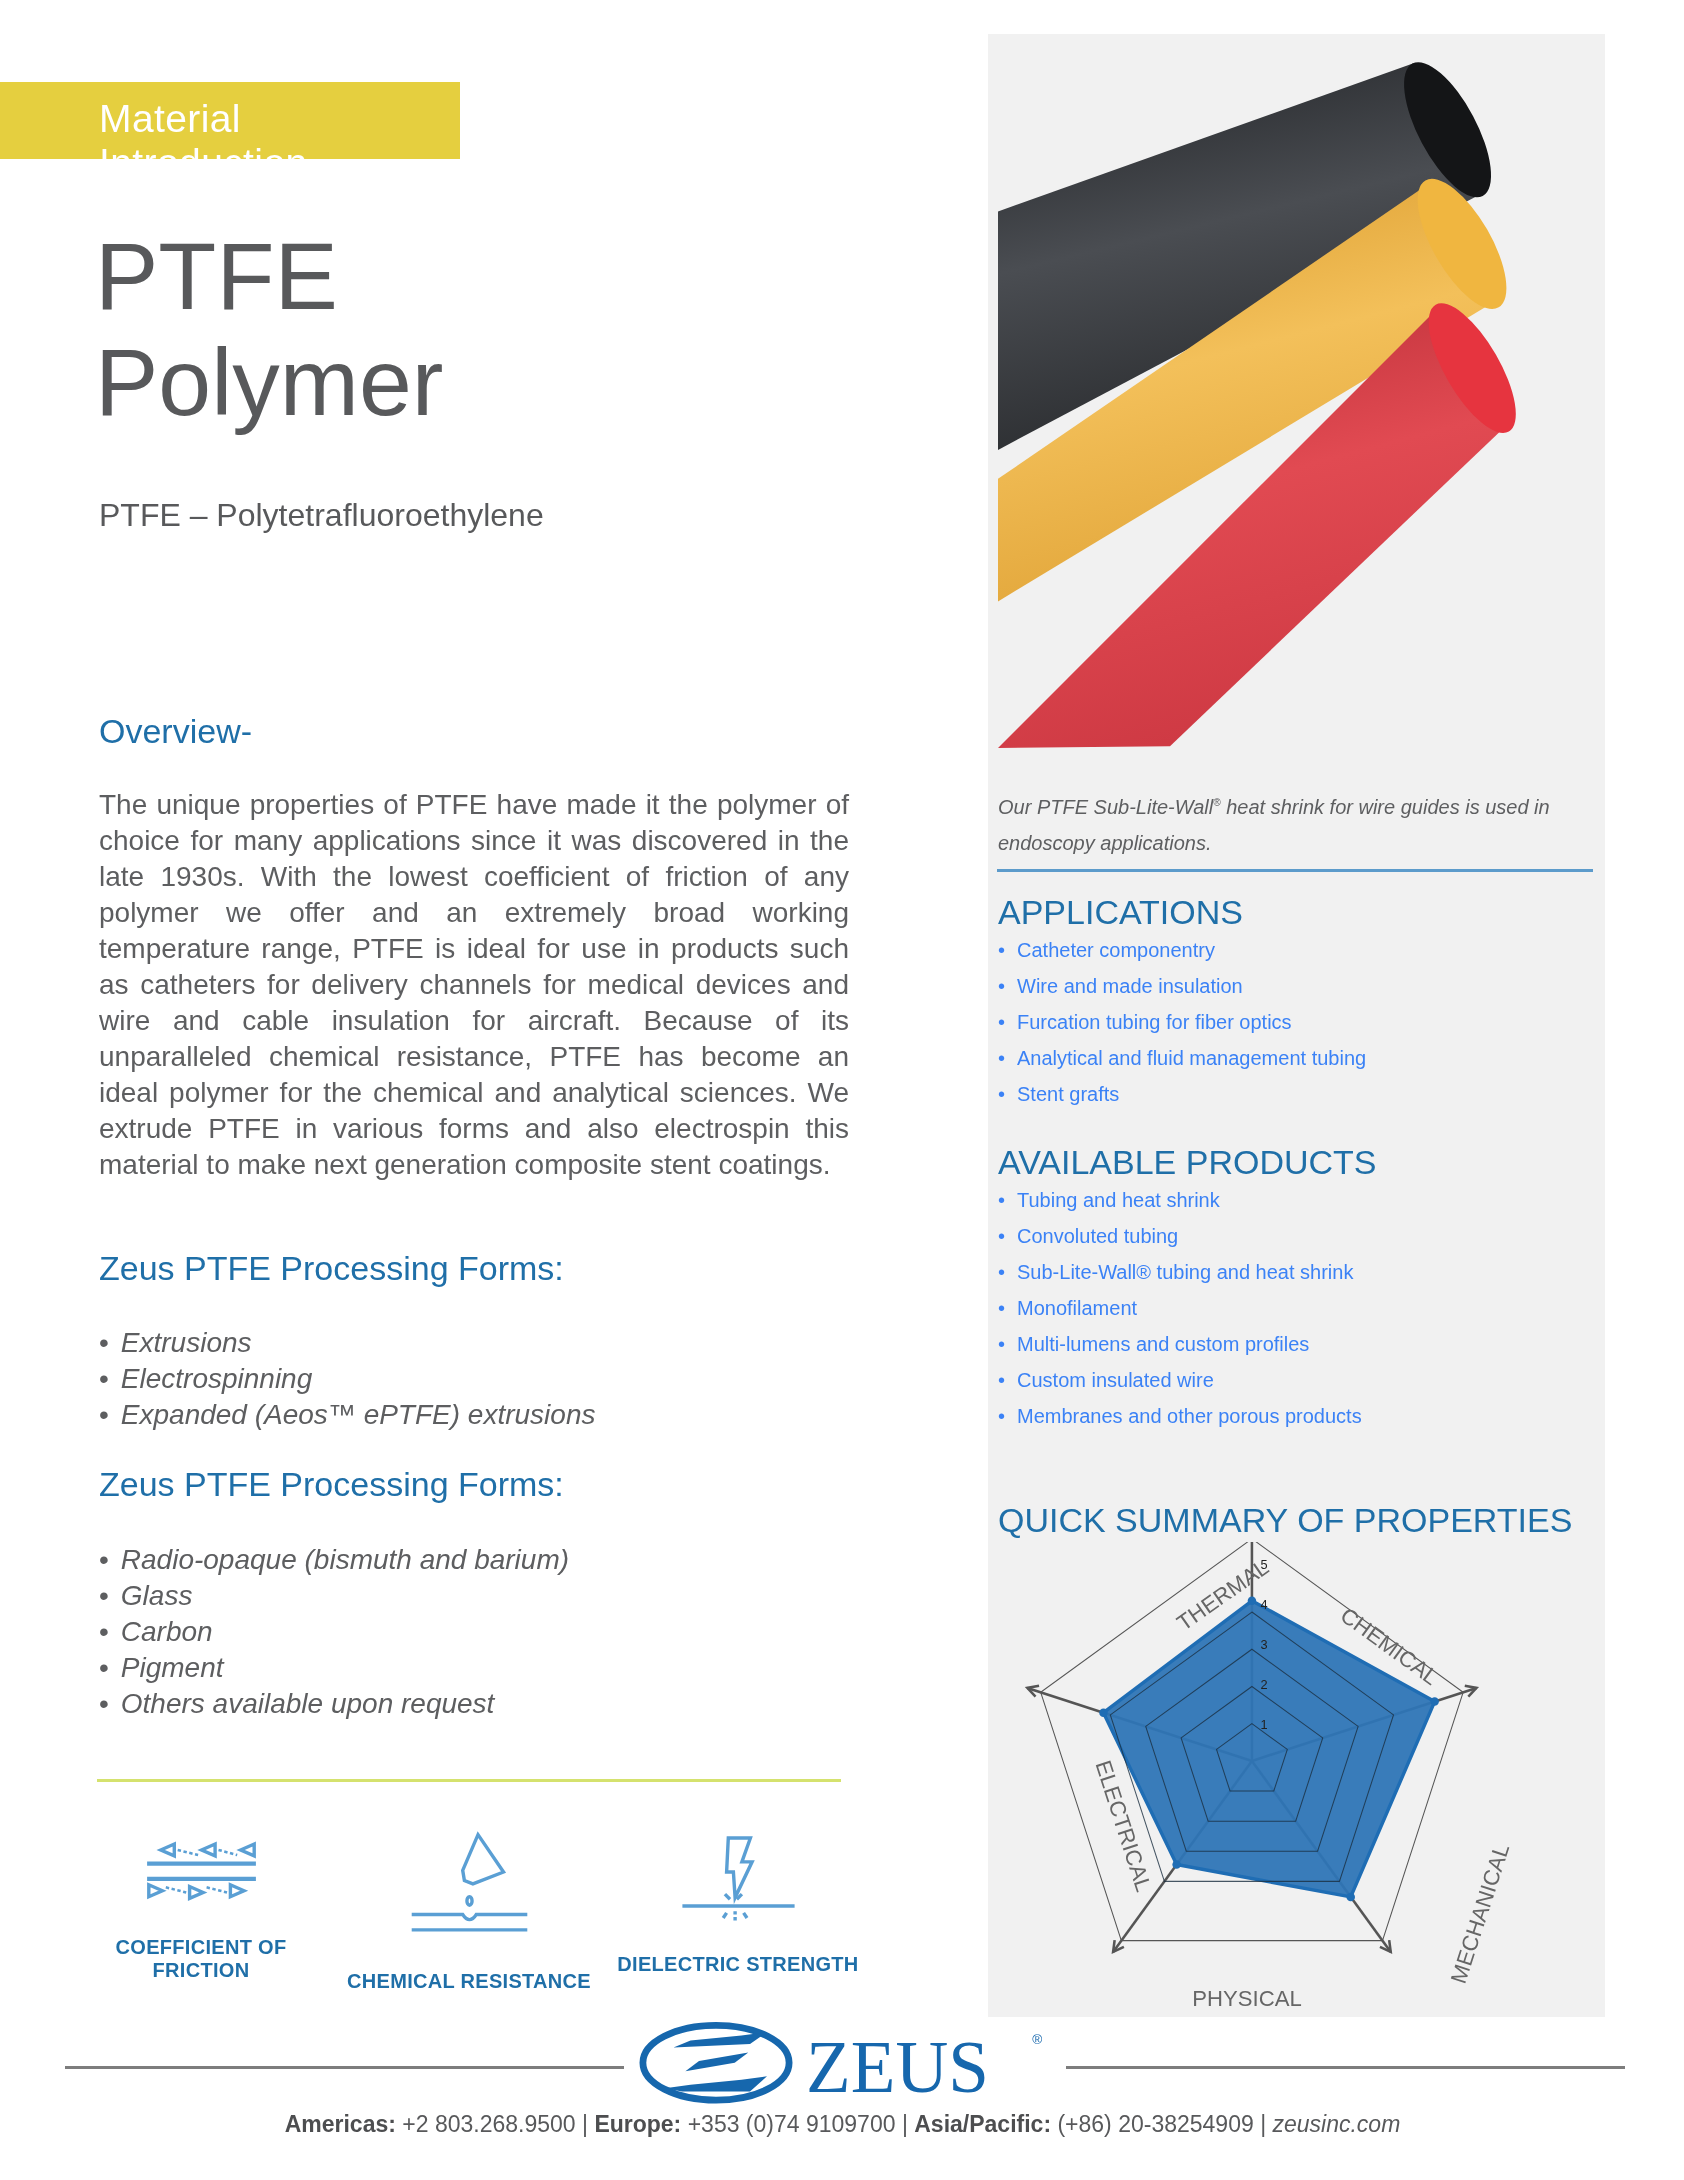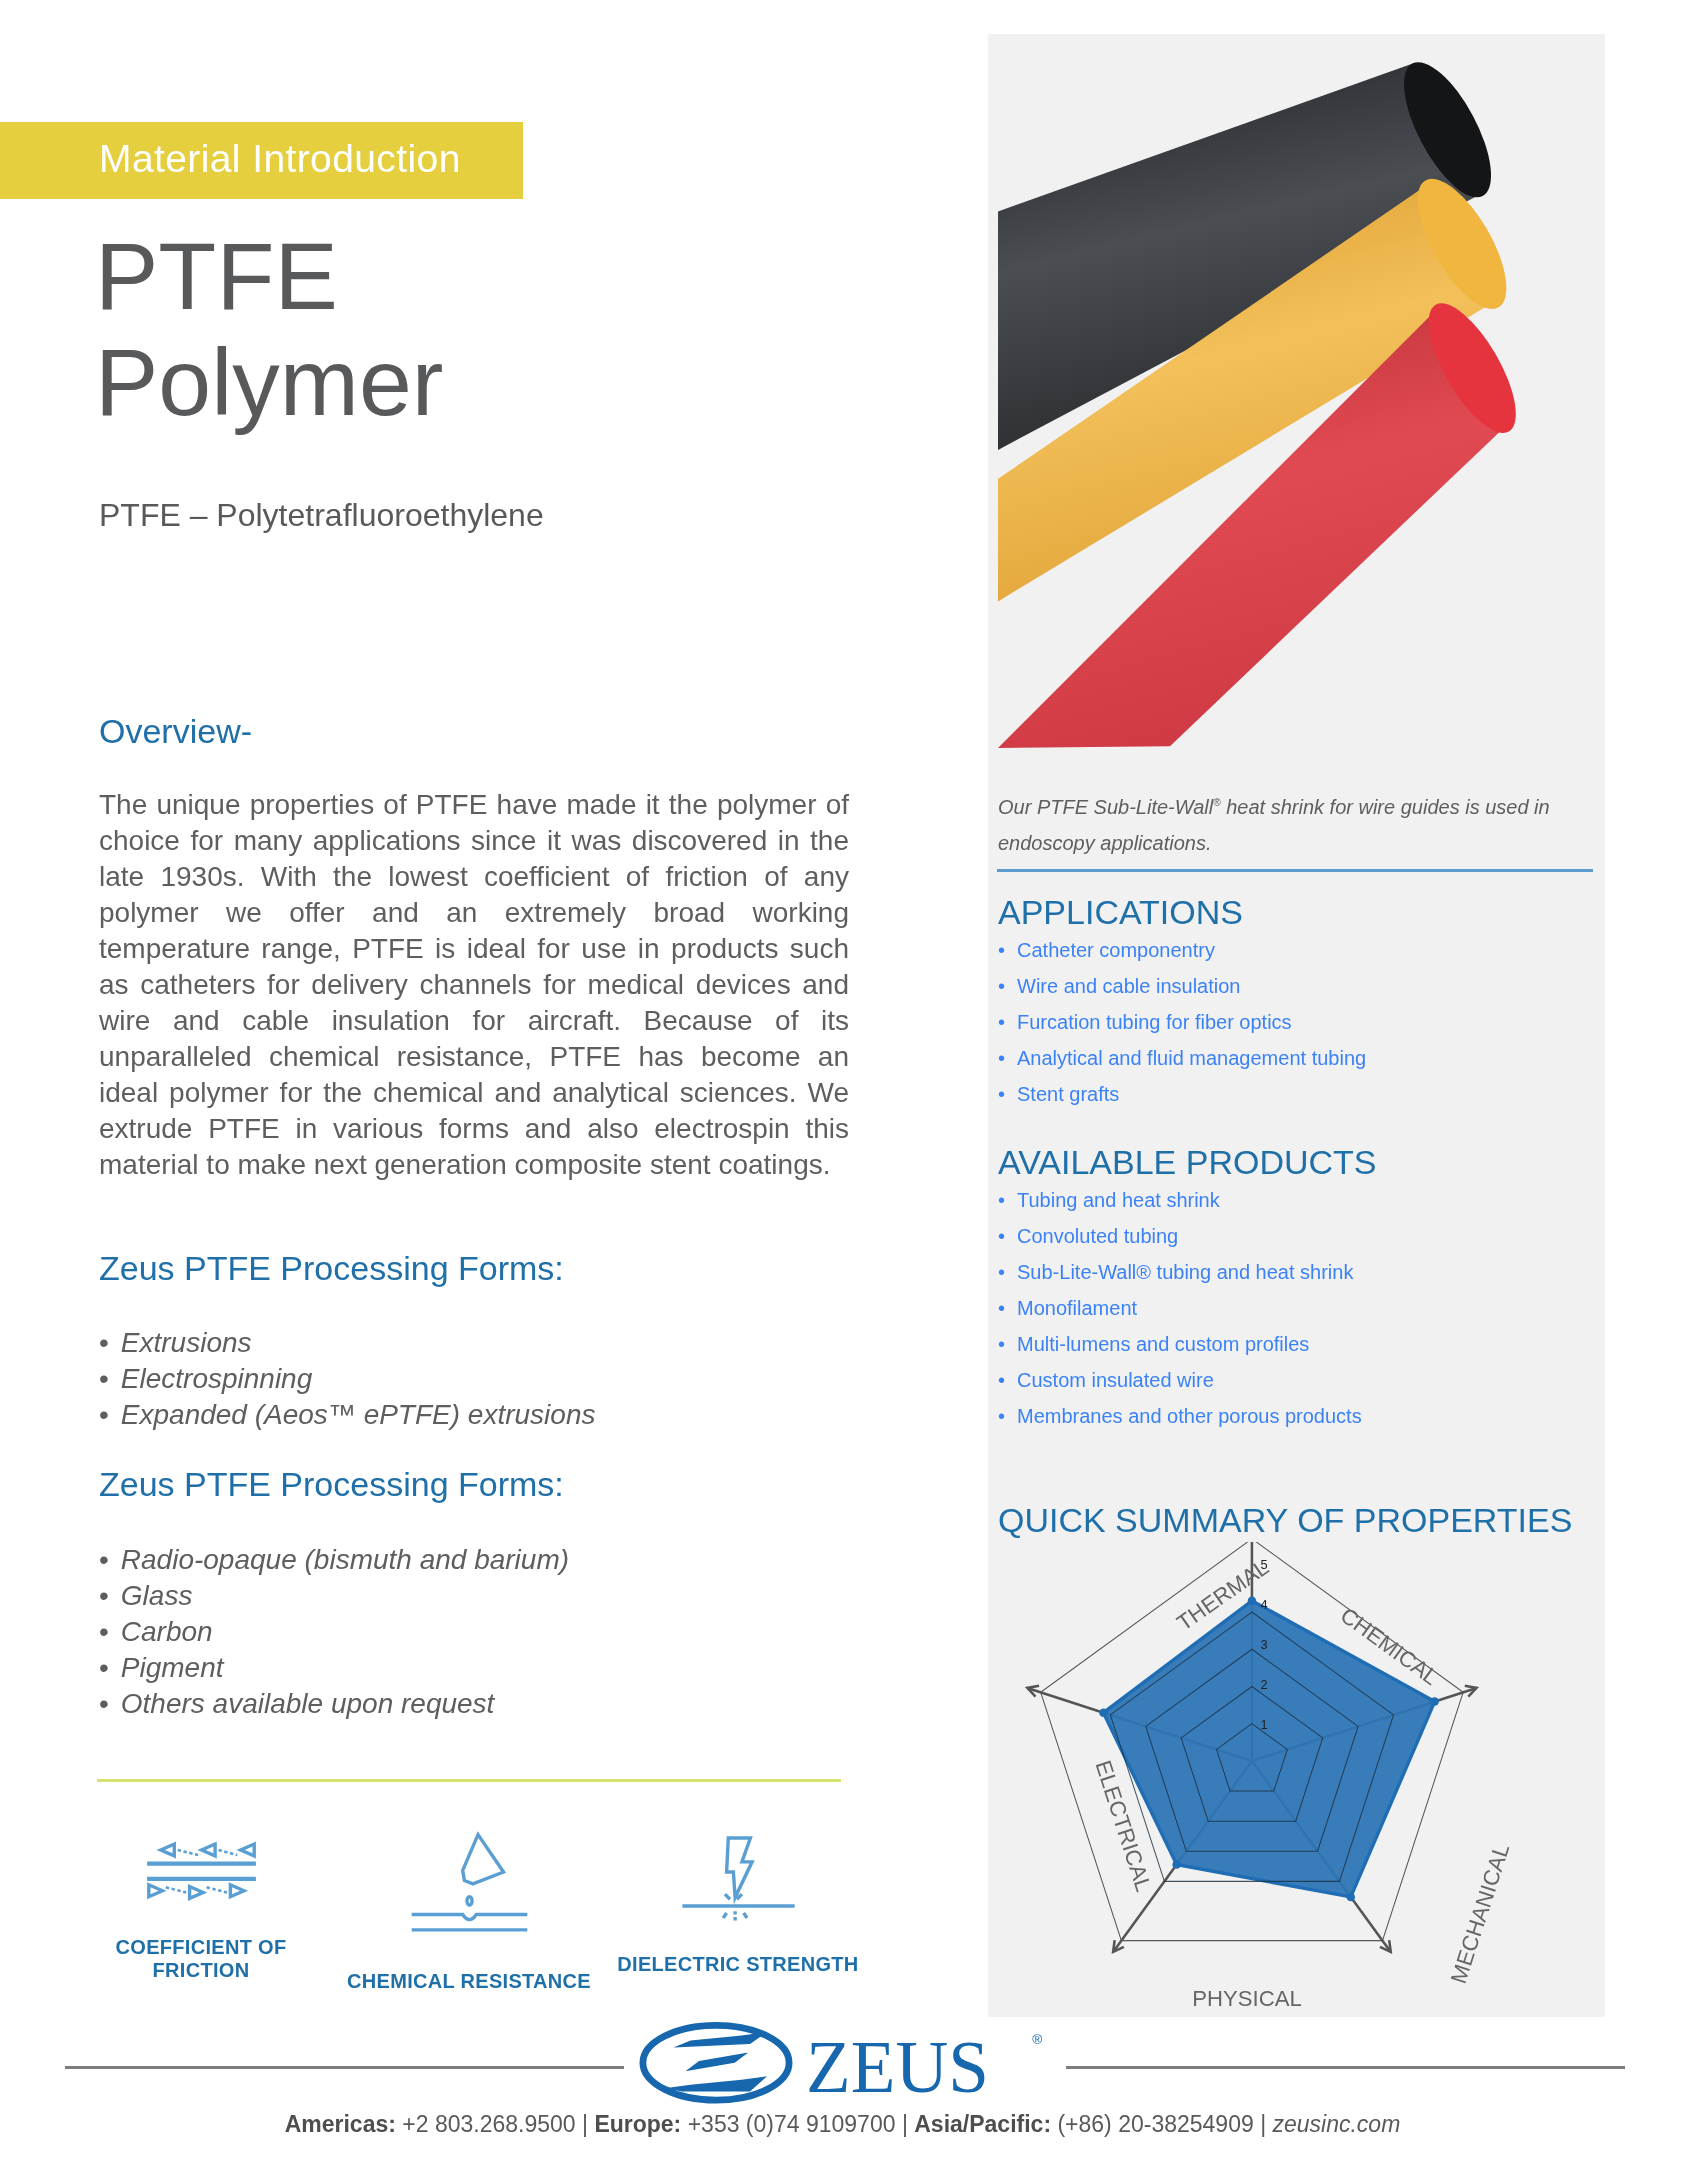--- a/index.html
+++ b/index.html
@@ -1,19 +1,19 @@
 <!DOCTYPE html>
 <html style="font-size:13.6px"><head>
 <meta charset="utf-8">
 <style>
   * { box-sizing: border-box; margin: 0; padding: 0; }
   html, body { width: 1685px; height: 2181px; background: #ffffff; overflow: hidden; }
   body { position: relative; font-family: "Liberation Sans", "DejaVu Sans", sans-serif; color: #58595b; }
 
-  .banner { position: absolute; left: 0; top: 82px; width: 523px; height: 77px; background: #e5cf3f; margin-top: 40px; }
+  .banner { position: absolute; left: 0; top: 82px; width: 460px; height: 77px; background: #e5cf3f; }
   .banner span { position: absolute; left: 99px; top: 15.3px; font-size: 39px; color: #ffffff; letter-spacing: 0.4px; }
 
   .title { position: absolute; left: 95px; top: 223px; font-size: 95px; line-height: 106px; color: #58595b; font-weight: normal; }
   .subtitle { position: absolute; left: 99px; top: 497px; font-size: 32px; color: #58595b; }
 
   .h-blue { position: absolute; color: #1f6fa8; font-weight: normal; }
   .overview-h { left: 99px; top: 712px; font-size: 34px; }
   .overview-p { position: absolute; left: 99px; top: 787px; width: 750px; font-size: 28px; line-height: 36px; text-align: justify; color: #5d5e60; }
 
   .forms1-h { left: 99px; top: 1249px; font-size: 34px; }
@@ -158,21 +158,21 @@
 </svg>
 
 <p class="caption">
   <span>Our PTFE Sub-Lite-Wall</span><sup>®</sup><span> heat shrink for wire guides is used in endoscopy applications.</span>
 </p>
 <div class="blue-rule"></div>
 
 <h2 class="h-blue apps-h">APPLICATIONS</h2>
 <ul class="plist apps-list">
   <li>Catheter componentry</li>
-  <li>Wire and cable insulation</li>
+  <li>Wire and made insulation</li>
   <li>Furcation tubing for fiber optics</li>
   <li>Analytical and fluid management tubing</li>
   <li>Stent grafts</li>
 </ul>
 
 <h2 class="h-blue prod-h">AVAILABLE PRODUCTS</h2>
 <ul class="plist prod-list">
   <li>Tubing and heat shrink</li>
   <li>Convoluted tubing</li>
   <li>Sub-Lite-Wall® tubing and heat shrink</li>

